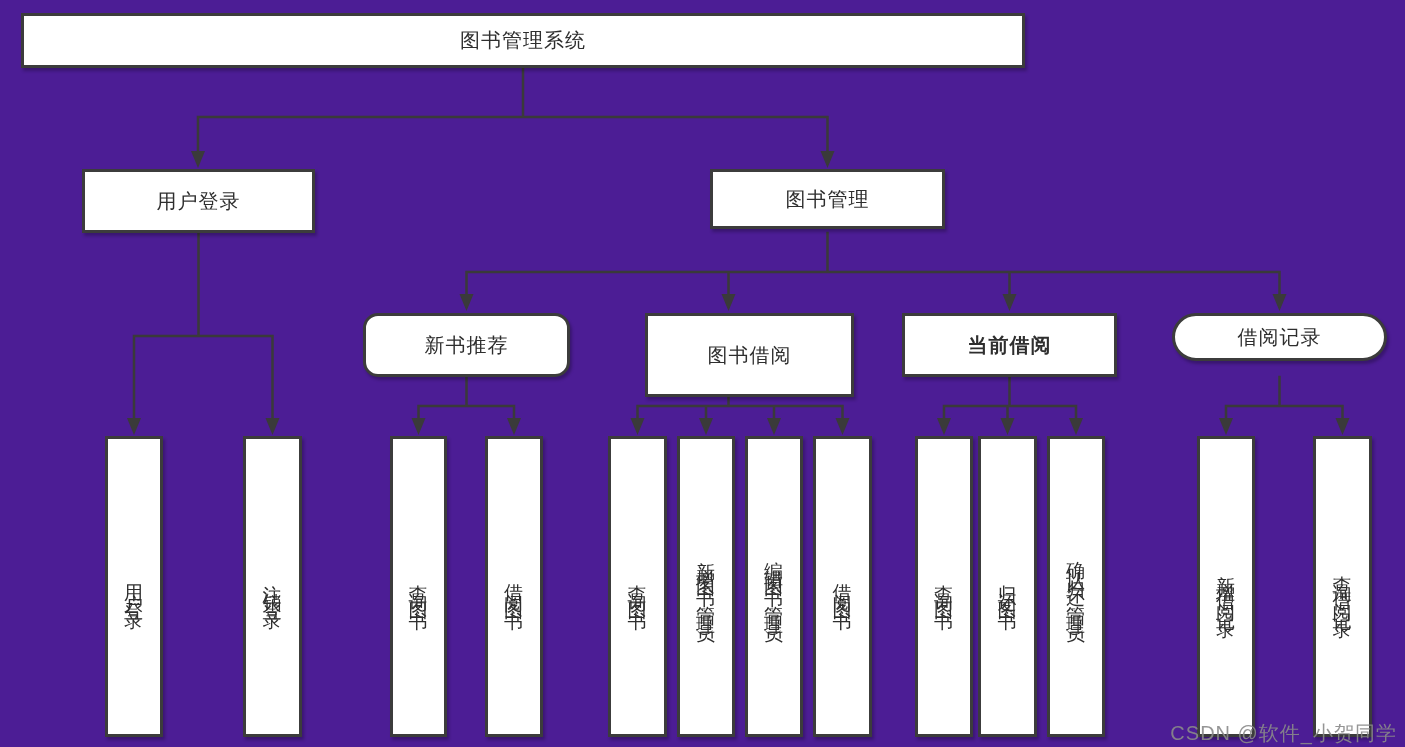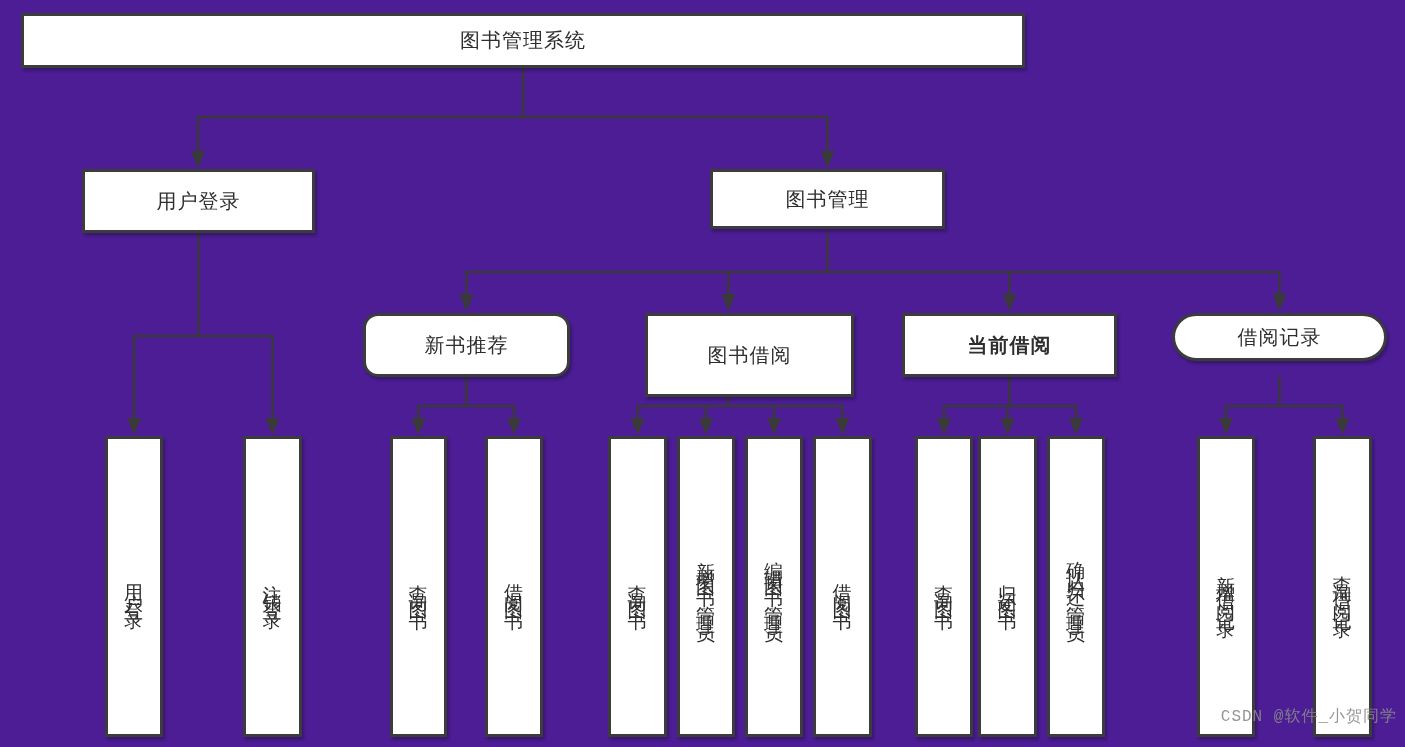--- a/index.html
+++ b/index.html
@@ -31,27 +31,26 @@
     box-shadow:2px 3px 3px rgba(0,0,0,0.25);
     display:flex;align-items:center;justify-content:center;
     writing-mode:vertical-rl;
     font-size:19px;letter-spacing:9px;
     box-sizing:border-box;
     z-index:2;
     line-height:1;
   }
   #watermark{
     position:absolute;
-    right:8px;bottom:20px;
-    font-size:16px;
+    right:8px;bottom:0;
+    font-size:20px;
     color:rgba(138,138,138,0.9);
     letter-spacing:1px;
     z-index:3;
     white-space:nowrap;
-    font-family:Liberation Mono, monospace;
   }
 </style>
 </head>
 <body>
 
 <div id="stage">
 
   <svg id="connectors" viewBox="0 0 1405 747" xmlns="http://www.w3.org/2000/svg">
 
     <path d="M523 68 V117 M198 117 H827.5 M198 117 V152 M827.5 117 V152"></path>

